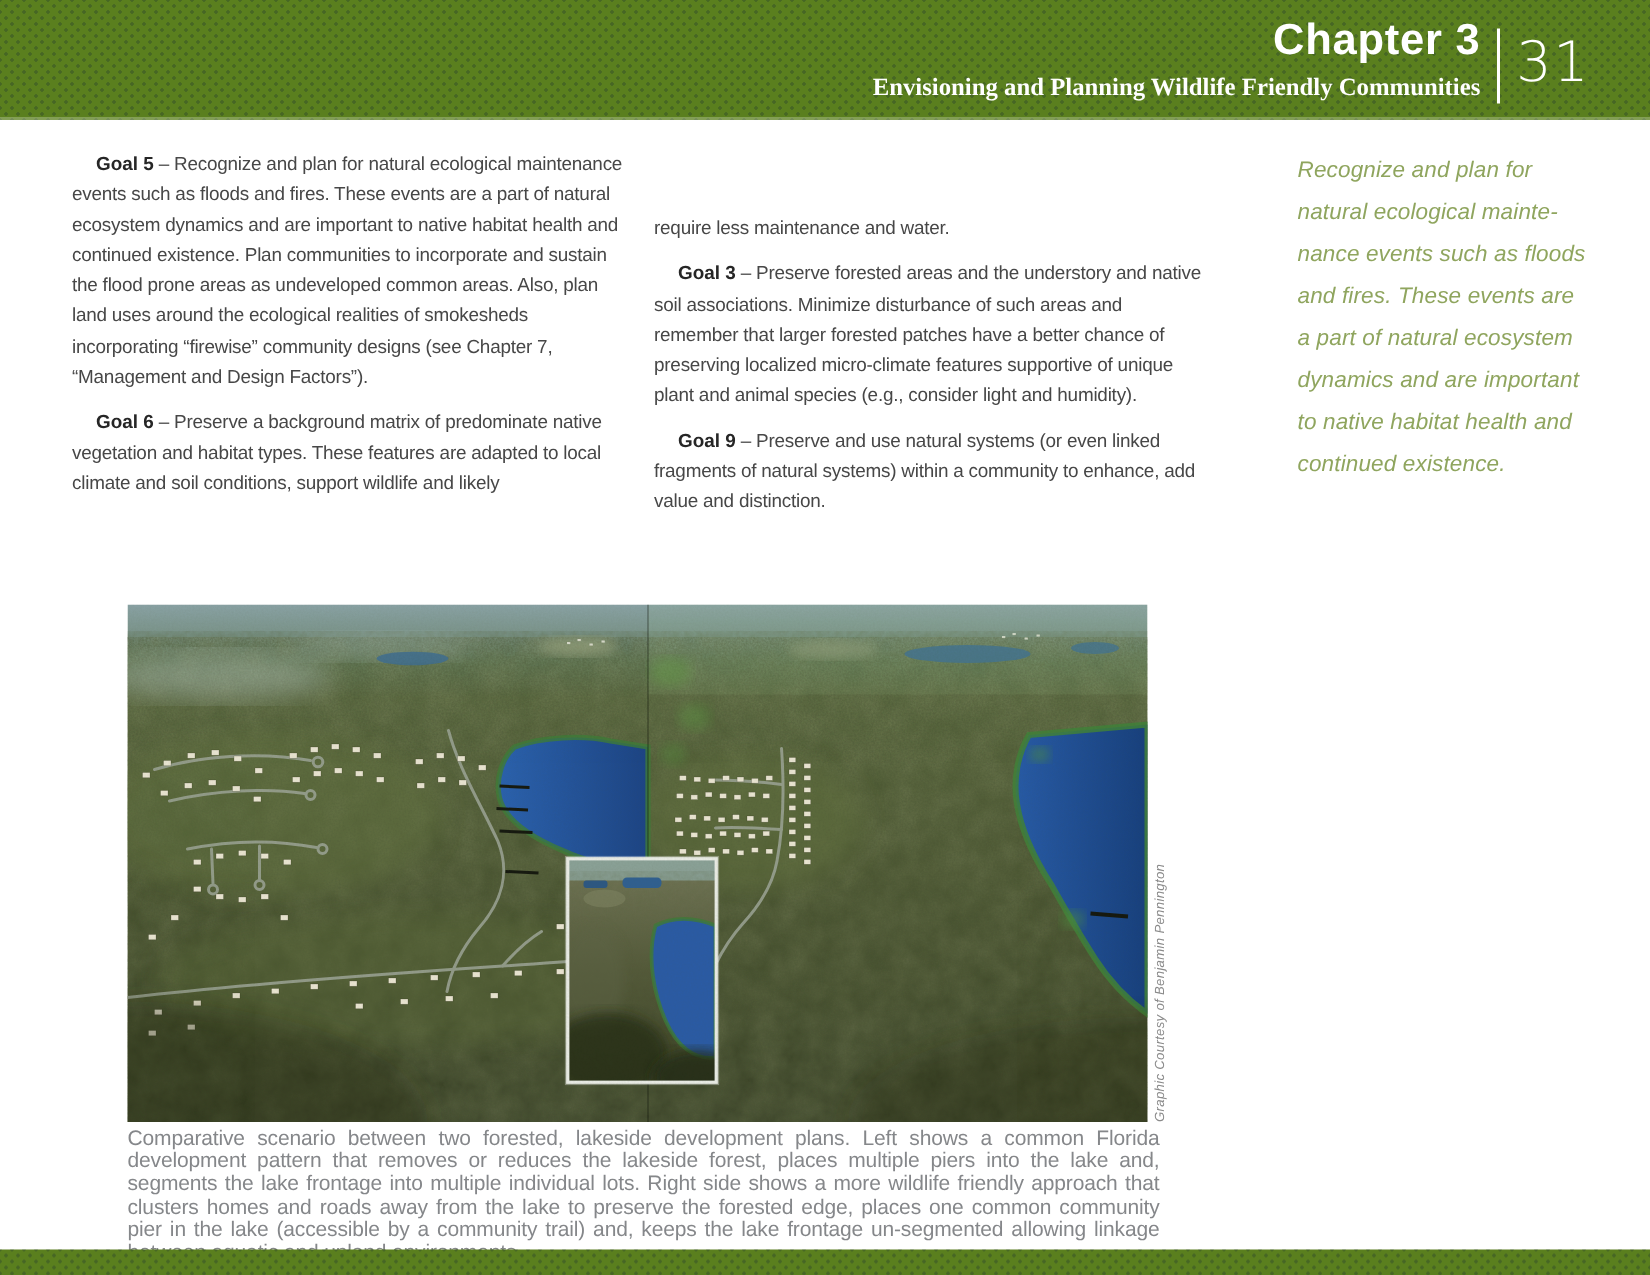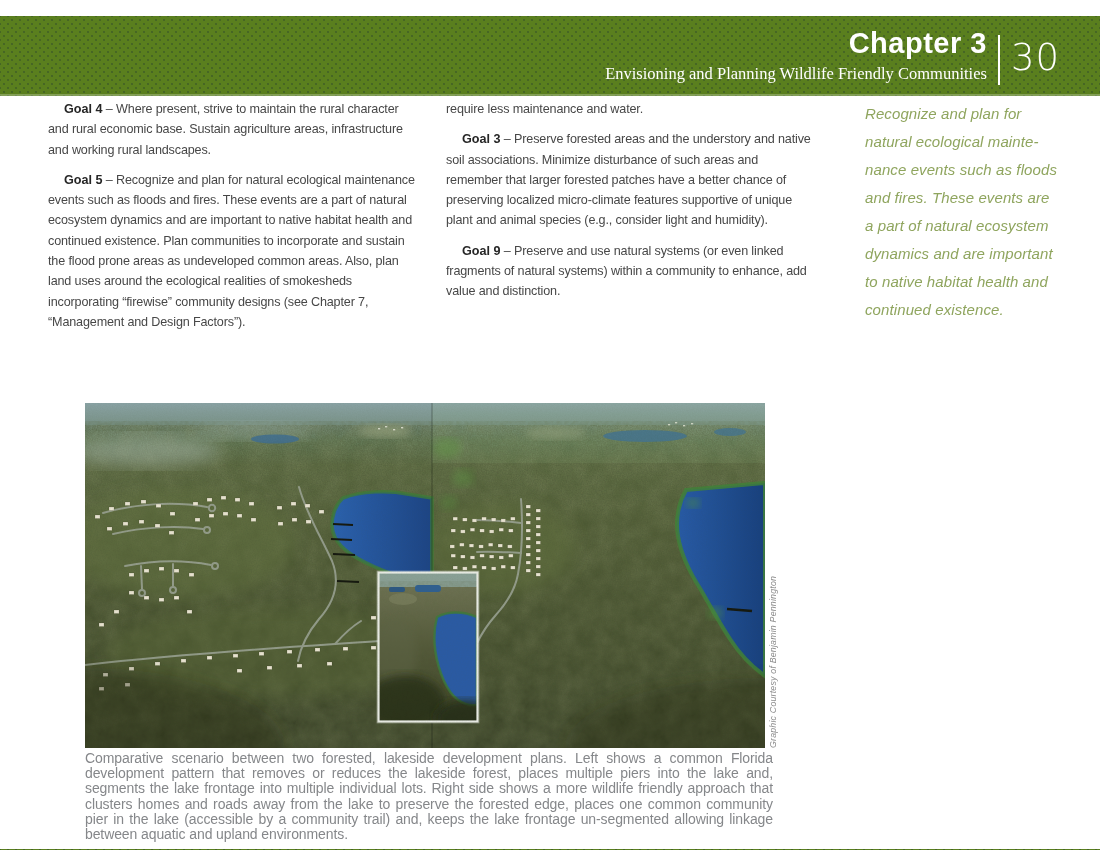--- a/index.html
+++ b/index.html
@@ -9,46 +9,45 @@
     font-family:"Liberation Sans", sans-serif;
   }
   .band{
     position:absolute;left:0;right:0;
     background-color:#5a7f1e;
     background-image:
       radial-gradient(circle, rgba(25,45,50,.30) 1px, rgba(0,0,0,0) 1.35px),
       radial-gradient(circle, rgba(25,45,50,.30) 1px, rgba(0,0,0,0) 1.35px);
     background-size:8px 8px;
     background-position:0 0, 4px 4px;
-    margin-top:16px;
   }
   .band-top{top:0;height:80px;box-shadow:inset 0 -2px 0 rgba(255,255,255,.25);}
   .band-bottom{top:833px;height:17px;}
 
   .header-right{
     position:absolute;top:9px;right:40px;
     display:flex;align-items:flex-start;gap:11px;color:#fff;
   }
   .header-titles{display:flex;flex-direction:column;align-items:flex-end;}
   .chapter-title{
     font-size:29px;font-weight:700;letter-spacing:.5px;line-height:36px;
   }
   .header-subtitle{
-    font-family:"Liberation Serif", serif;font-weight:400;
+    font-family:"Liberation Serif", serif;font-weight:700;
     font-size:16.5px;line-height:24px;margin-top:1px;text-align:right;
   }
   .header-sep{width:2px;height:50px;background:#fff;margin-top:10px;}
   .page-number{
     font-family:"DejaVu Sans", sans-serif;font-weight:100;
     font-size:37px;line-height:1;margin-top:14px;letter-spacing:1px;
   }
 
   .col{position:absolute;top:99px;width:368px;color:#474747;}
   .col-left{left:48px;}
-  .col-mid{left:446px;}
+  .col-mid{left:436px;margin-top:43px;}
   .col p{
     margin:0 0 10px 0;font-size:12.6px;line-height:20.3px;
     letter-spacing:-0.15px;text-indent:16px;
   }
   .col p.cont{text-indent:0;}
   .goal-label{font-weight:700;color:#262626;letter-spacing:0;}
 
   .pull-quote{
     position:absolute;left:865px;top:100px;width:205px;
     font-size:15px;line-height:28px;font-style:italic;
@@ -74,27 +73,27 @@
 </head>
 <body>
 
 <div class="band band-top">
   <div class="header-right">
     <div class="header-titles">
       <div class="chapter-title">Chapter 3</div>
       <div class="header-subtitle">Envisioning and Planning Wildlife Friendly Communities</div>
     </div>
     <div class="header-sep"></div>
-    <div class="page-number">30</div>
+    <div class="page-number">31</div>
   </div>
 </div>
 
 <div class="col col-left">
-  <p><span class="goal-label">Goal 4</span> <span>– Where present, strive to maintain the rural character and rural economic base.  Sustain agriculture areas, infrastructure and working rural landscapes.</span></p>
   <p><span class="goal-label">Goal 5</span> <span>– Recognize and plan for natural ecological maintenance events such as floods and fires.  These events are a part of natural ecosystem dynamics and are important to native habitat health and continued existence.  Plan communities to incorporate and sustain the flood prone areas as undeveloped common areas. Also, plan land uses around the ecological realities of smokesheds incorporating “firewise” community designs (see Chapter 7, “Management and Design Factors”).</span></p>
+  <p><span class="goal-label">Goal 6</span> <span>– Preserve a background matrix of predominate native vegetation and habitat types. These features are adapted to local climate and soil conditions, support wildlife and likely</span></p>
 </div>
 
 <div class="col col-mid">
   <p class="cont"><span>require less maintenance and water.</span></p>
   <p><span class="goal-label">Goal 3</span> <span>– Preserve forested areas and the understory and native soil associations. Minimize disturbance of such areas and remember that larger forested patches have a better chance of preserving localized micro-climate features supportive of unique plant and animal species (e.g., consider light and humidity).</span></p>
   <p><span class="goal-label">Goal 9</span> <span>– Preserve and use natural systems (or even linked fragments of natural systems) within a community to enhance, add value and distinction.</span></p>
 </div>
 
 <div class="pull-quote">Recognize and plan for
 natural ecological mainte-

